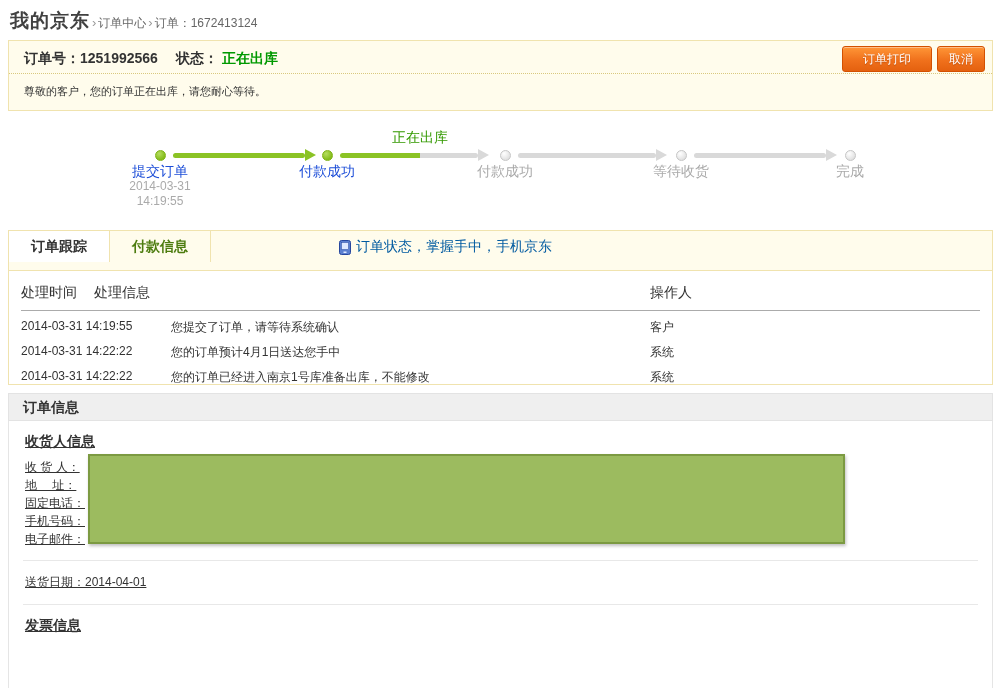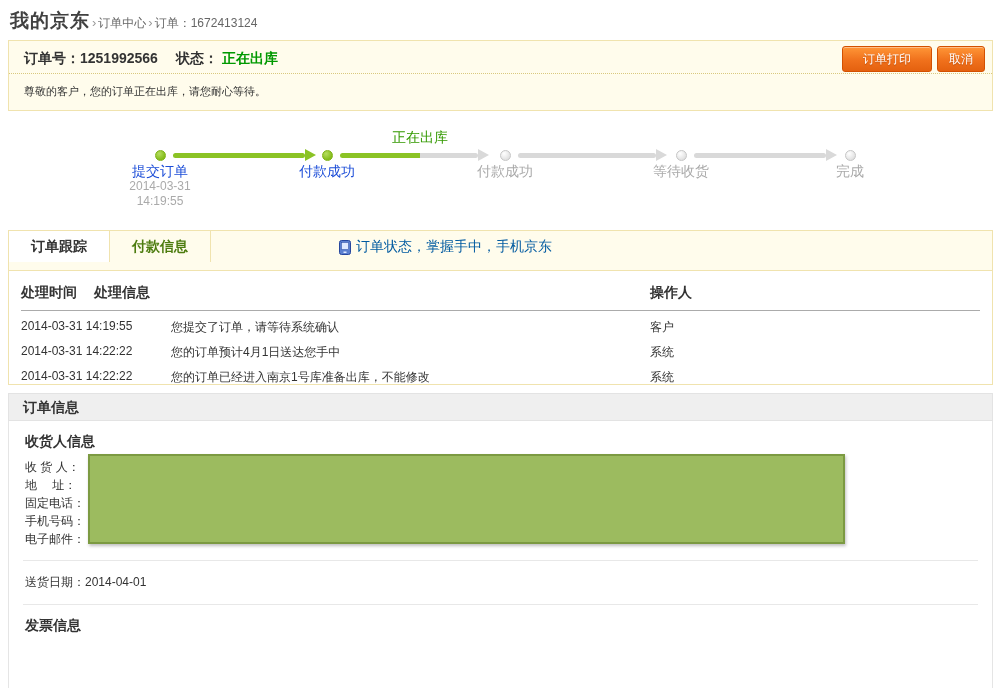--- a/index.html
+++ b/index.html
@@ -56,21 +56,21 @@
                border:1px solid #f0e3ae; background:#fff; }
   .tab-bar { height:40px; background:#fffcec; border-bottom:1px solid #f0e3ae;
              display:flex; position:relative; }
   .tab { height:31px; line-height:30px; padding:0 22px; font-size:14px; font-weight:bold;
          border-right:1px solid #f0e3ae; cursor:pointer; }
   .tab.active { background:#fff; color:#333; }
   .tab.inactive { color:#4d7c0f;text-align:center; }
   .mobile-link { position:absolute; left:330px; top:7px; display:flex; align-items:center;
                  gap:5px; font-size:14px; color:#005aa0; cursor:pointer; text-decoration:none; }
   .track-table { padding:4px 12px 0; }
-  .t-head { display:flex; font-size:14px; font-weight:bold; color:#333;
+  .t-head { display:flex; font-size:14px; font-weight:normal; color:#333;
             padding:9px 0 8px; border-bottom:1px solid #ababab; }
   .t-head .c1 { width:73px; }
   .t-row { display:flex; font-size:12px; color:#333; padding-top:8px; }
   .t-row .c1 { width:150px; }
   .c2 { flex:1; }
   .c3 { width:330px; }
   .ship-line { padding:15px 12px 0; font-size:12px; color:#333; }
 
   
   .info-head { position:absolute; left:8px; top:393px; width:985px; height:28px;
@@ -162,21 +162,21 @@
     <div class="t-row">
       <div class="c1">2014-03-31 14:22:22</div>
       <div class="c2">您的订单已经进入南京1号库准备出库，不能修改</div>
       <div class="c3">系统</div>
     </div>
   </div>
   <div class="ship-line">送货方式：普通快递</div>
 </div>
 
 <div class="info-head">订单信息</div>
-<div class="info-body" style="position:absolute;">
+<div class="info-body" style="position:absolute;text-decoration:underline;">
   <div class="sub-title">收货人信息</div>
   <div class="addr-line">收 货 人：</div>
   <div class="addr-line">地　 址：</div>
   <div class="addr-line">固定电话：</div>
   <div class="addr-line">手机号码：</div>
   <div class="addr-line">电子邮件：</div>
   <div class="redact"></div>
 
   <div class="divider"></div>
   <div class="pay-row"><span>送货日期：</span><span>2014-04-01</span></div>

